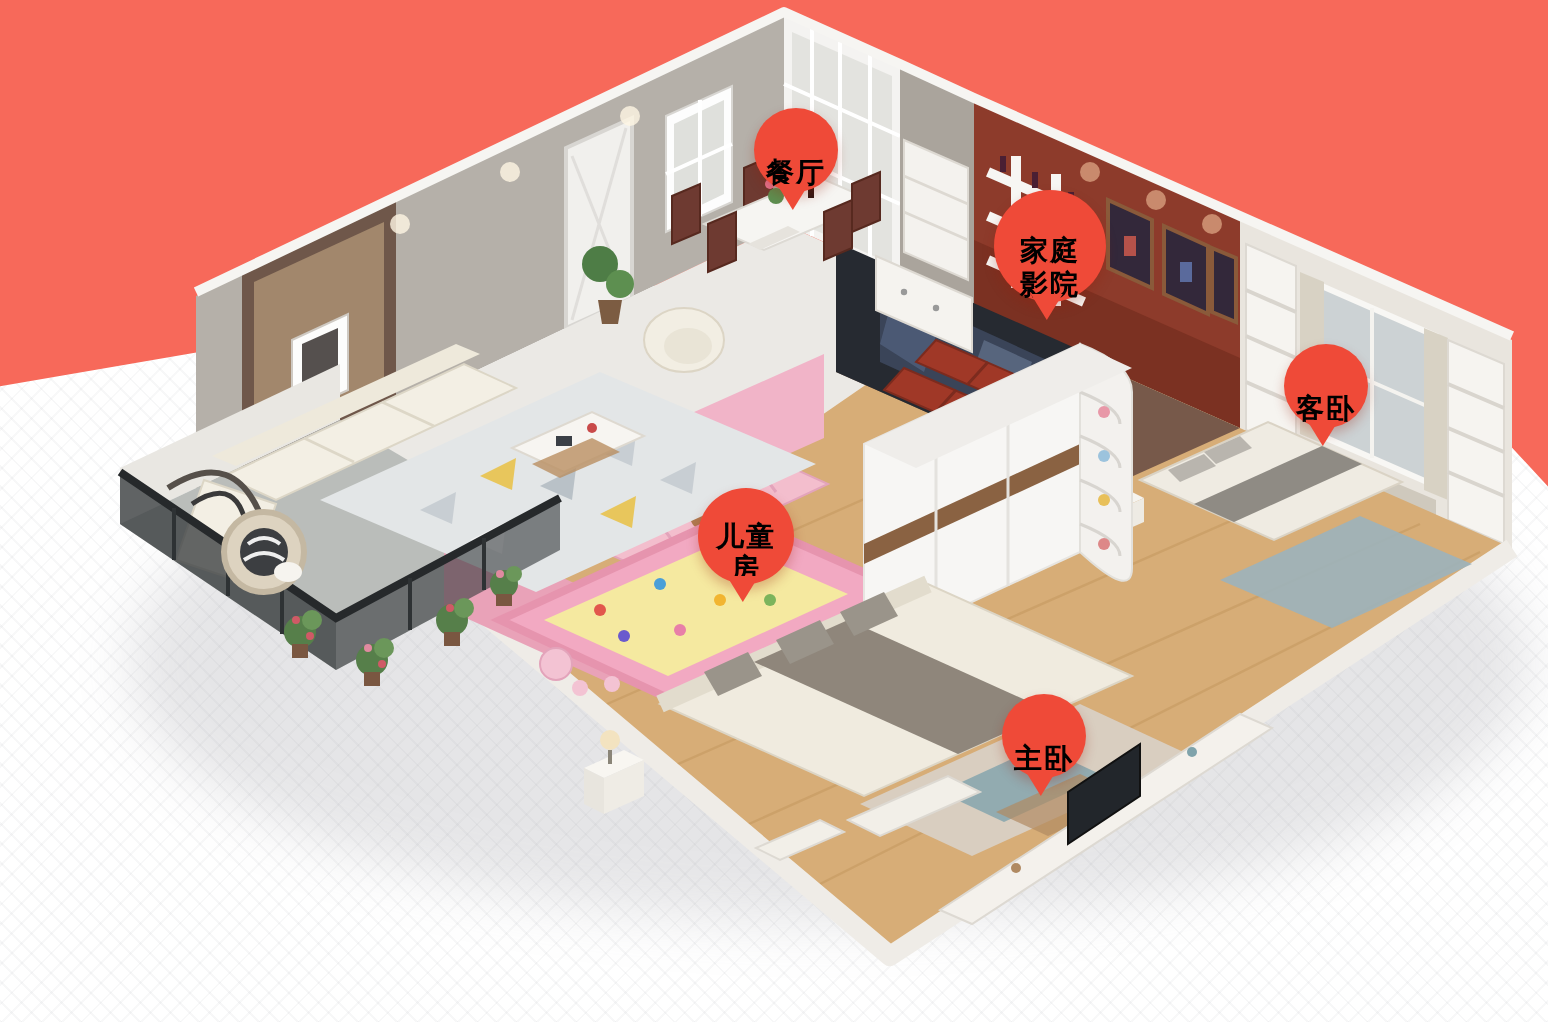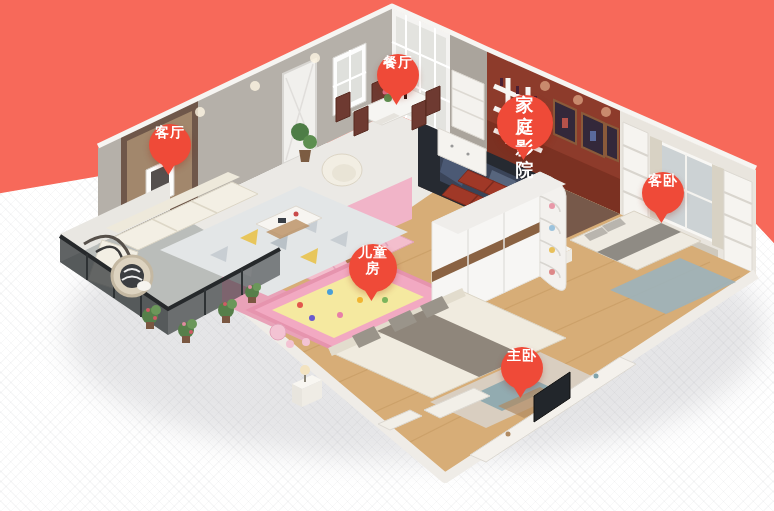--- a/index.html
+++ b/index.html
@@ -5,30 +5,30 @@
   html,body{margin:0;padding:0;background:#ffffff;font-family:"Liberation Sans",sans-serif;}
   .stage{position:relative;width:774px;height:511px;overflow:hidden;background:#ffffff;}
   .bg-hatch{position:absolute;inset:0;
     background:
       repeating-linear-gradient(45deg, rgba(120,125,135,.06) 0 1px, transparent 1px 7px),
       repeating-linear-gradient(-45deg, rgba(120,125,135,.05) 0 1px, transparent 1px 7px);
   }
   .bg-red{position:absolute;inset:0;background:#f7695a;
     clip-path:polygon(0 0,100% 0,100% 47.6%,91% 32.9%,60% 25%,30% 30%,0 37.8%);}
   .scene{position:absolute;inset:0;}
-  .pin{position:absolute;border-radius:50%;background:#ef4a38;color:#ffffff;
-    display:flex;align-items:flex-start;justify-content:center;text-align:center;
+  .pin{position:absolute;border-radius:50%;background:#ef4a38;color:#000000;
+    display:flex;align-items:flex-end;justify-content:center;text-align:center;
     font-weight:bold;letter-spacing:1px;z-index:6;
     box-shadow:0 3px 6px rgba(150,30,10,.28);}
   .pin::after{content:"";position:absolute;top:calc(100% - 4px);left:50%;
     transform:translateX(-60%);width:0;height:0;
     border:8px solid transparent;border-top:13px solid #ef4a38;border-bottom:0;}
   .pin-sm{width:42px;height:42px;font-size:14px;}
   .pin-md{width:48px;height:48px;font-size:14px;line-height:1.15;}
-  .pin-lg{width:56px;height:56px;font-size:18px;line-height:1.2;}
+  .pin-lg{width:56px;height:56px;font-size:14px;line-height:1.2;}
   .pin-md span,.pin-lg span{display:block;width:34px;margin:0 auto;}
   .p-dining{left:377px;top:54px;}
   .p-living{left:149px;top:124px;}
   .p-theater{left:497px;top:95px;}
   .p-guest{left:642px;top:172px;}
   .p-kids{left:349px;top:204px;margin-top:40px;}
   .p-master{left:501px;top:347px;}
 </style>
 </head>
 <body>
@@ -271,23 +271,20 @@
       <circle cx="132" cy="276" r="20" fill="#ddd3c0" stroke="#c4b8a2" stroke-width="3"></circle>
       <circle cx="132" cy="276" r="12" fill="#3c3e41"></circle>
       <path d="M124,272 q8,-6 16,0 M122,280 q10,-7 20,0" stroke="#eeeeee" stroke-width="2" fill="none"></path>
       <ellipse cx="144" cy="286" rx="7" ry="5" fill="#f6f4ef"></ellipse>
     </g>
   </svg>
 
   <div class="pin pin-sm p-dining">
       <span>餐厅</span>
     </div>
-  <div class="pin pin-sm p-living">
-      <span>客厅</span>
-    </div>
   <div class="pin pin-lg p-theater">
       <span>家庭影院</span>
     </div>
   <div class="pin pin-sm p-guest">
       <span>客卧</span>
     </div>
   <div class="pin pin-md p-kids">
       <span>儿童房</span>
     </div>
   <div class="pin pin-sm p-master">

